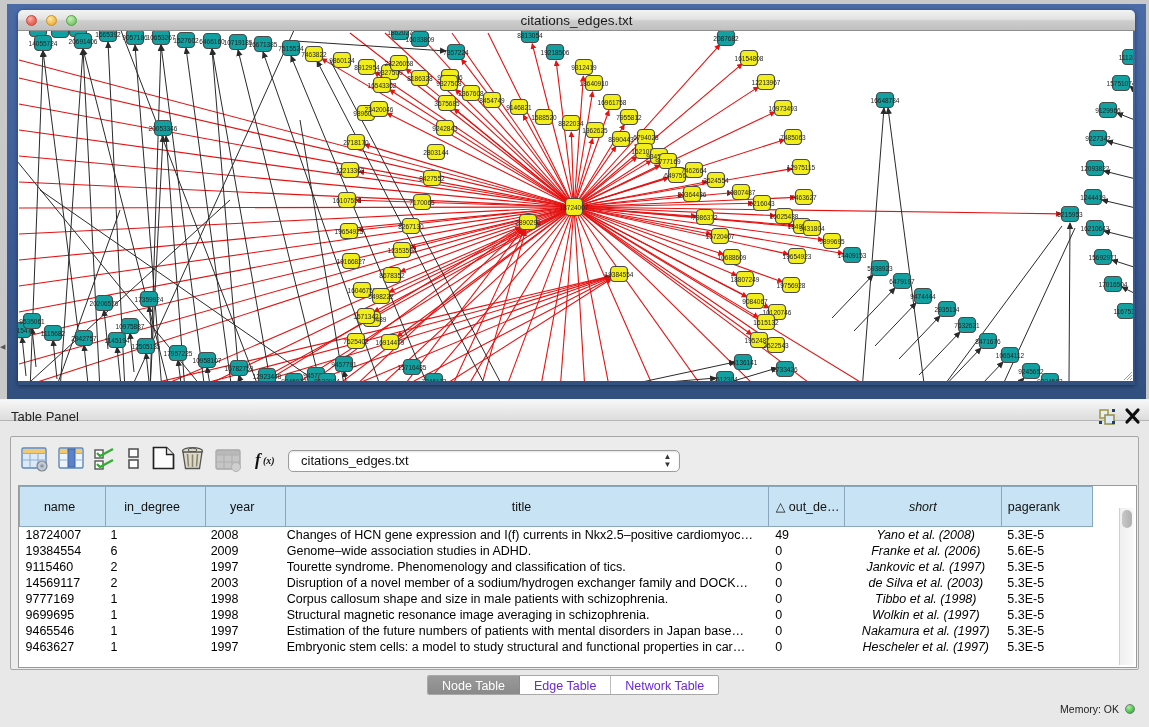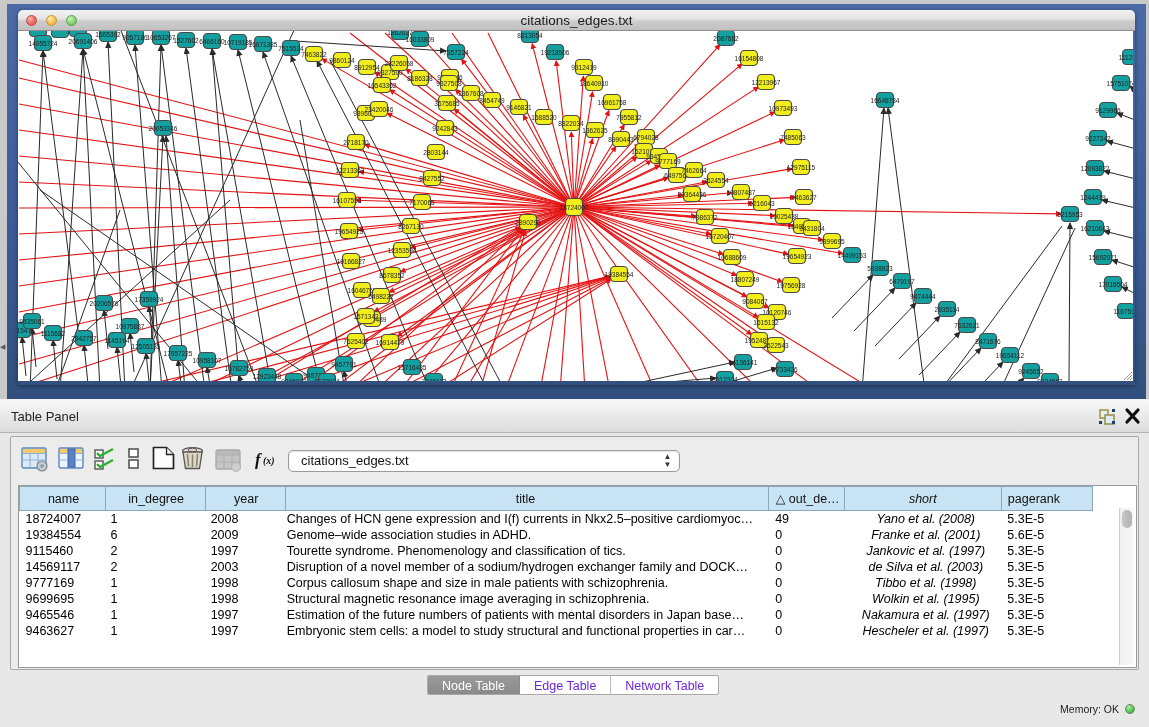--- a/index.html
+++ b/index.html
@@ -6,34 +6,34 @@
   background:linear-gradient(180deg,#4a6ba6 0%,#3c5c99 55%,#31507e 100%); }
 #win { position:absolute; left:11px; top:6px; width:1117px; height:375px; border-radius:5px 5px 0 0;
   box-shadow:0 1px 4px rgba(0,0,0,.45); }
 #titlebar { position:absolute; left:0; top:0; width:1117px; height:21px; border-radius:5px 5px 0 0;
   background:linear-gradient(180deg,#f3f3f3 0%,#e3e3e3 45%,#cdcdcd 55%,#c0c0c0 100%);
   border-bottom:1px solid #8f8f8f; }
 #titlebar .title { position:absolute; left:0; right:0; top:3px; text-align:center; font-size:13.5px; color:#1a1a1a; }
 .tl { position:absolute; top:5px; width:11px; height:11px; border-radius:50%; }
 #content { position:absolute; left:0; top:21px; width:1115px; height:349px; background:#fff; overflow:hidden; }
 #panel { position:absolute; left:0; top:399px; width:1149px; height:328px; background:#e8e8e8; }
-#panelhdr { position:absolute; left:0; top:0; width:1149px; height:34px;
+#panelhdr { position:absolute; left:0; top:0; width:1149px; height:22px;
   background:linear-gradient(180deg,#f7f7f7,#dcdcdc); border-bottom:1px solid #b5b5b5; border-top:1px solid #f0f0f0;}
 #panelhdr .t { position:absolute; left:11px; top:9px; font-size:13px; color:#222; }
 #inner { position:absolute; left:10px; top:37px; width:1129px; height:234px; background:#ececec;
   border:1px solid #a6a6a6; border-radius:2px; }
 #toolbar { position:absolute; left:0; top:0; width:100%; height:46px; }
 #combo { position:absolute; left:277px; top:13px; width:392px; height:22px; background:#fff;
   border:1px solid #9c9c9c; border-radius:5px; font-size:13px; color:#111; line-height:20px; padding-left:12px;
   box-shadow:inset 0 1px 2px rgba(0,0,0,.12); }
 #combo .step { position:absolute; right:5px; top:2px; width:13px; height:16px; font-size:8px; color:#333; line-height:8px; text-align:center;}
 #tablewrap { position:absolute; left:7px; top:48px; width:1119px; height:183px; border:1px solid #9a9a9a; background:#fff; }
 table { border-collapse:collapse; table-layout:fixed; width:1074px; font-size:12.5px; }
 th { background:#c8e3f3; border:1px solid #89a8bc; font-weight:normal; font-size:12.5px; color:#111;
-  height:22px; padding:4px; text-align:center; overflow:hidden; white-space:nowrap; }
+  height:22px; padding:12px; text-align:center; overflow:hidden; white-space:nowrap; }
 td { height:16px; padding:0 0 0 6px; overflow:hidden; white-space:nowrap; color:#000; }
 .c0 { width:86px; padding-left:6px; }
 .c1 { width:100px; padding-left:5px; }
 .c2 { width:80px; padding-left:5px; }
 .c3 { width:482px; padding-left:1px; }
 .c4 { width:76px; padding-left:7px;margin-top:9px; }
 .c5 { width:157px; text-align:center;font-style:italic; }
 .c6 { width:91px; text-align:left; padding-left:6px; }
 #vscroll { position:absolute; right:2px; top:22px; bottom:2px; width:15px; background:linear-gradient(90deg,#efefef,#f9f9f9); border-left:1px solid #d0d0d0; }
 #vscroll .thumb { position:absolute; left:2px; top:2px; width:10px; height:18px; background:linear-gradient(90deg,#c8c8c8,#b0b0b0); border-radius:5px; }
@@ -617,21 +617,21 @@
               <td class="c4">49</td>
               <td class="c5">Yano et al. (2008)</td>
               <td class="c6">5.3E-5</td>
             </tr>
 <tr>
               <td class="c0">19384554</td>
               <td class="c1">6</td>
               <td class="c2">2009</td>
               <td class="c3">Genome–wide association studies in ADHD.</td>
               <td class="c4">0</td>
-              <td class="c5">Franke et al. (2001)</td>
+              <td class="c5">Franke et al. (2006)</td>
               <td class="c6">5.6E-5</td>
             </tr>
 <tr>
               <td class="c0">9115460</td>
               <td class="c1">2</td>
               <td class="c2">1997</td>
               <td class="c3">Tourette syndrome. Phenomenology and classification of tics.</td>
               <td class="c4">0</td>
               <td class="c5">Jankovic et al. (1997)</td>
               <td class="c6">5.3E-5</td>
@@ -653,21 +653,21 @@
               <td class="c4">0</td>
               <td class="c5">Tibbo et al. (1998)</td>
               <td class="c6">5.3E-5</td>
             </tr>
 <tr>
               <td class="c0">9699695</td>
               <td class="c1">1</td>
               <td class="c2">1998</td>
               <td class="c3">Structural magnetic resonance image averaging in schizophrenia.</td>
               <td class="c4">0</td>
-              <td class="c5">Wolkin et al. (1995)</td>
+              <td class="c5">Wolkin et al. (1997)</td>
               <td class="c6">5.3E-5</td>
             </tr>
 <tr>
               <td class="c0">9465546</td>
               <td class="c1">1</td>
               <td class="c2">1997</td>
               <td class="c3">Estimation of the future numbers of patients with mental disorders in Japan base…</td>
               <td class="c4">0</td>
               <td class="c5">Nakamura et al. (1997)</td>
               <td class="c6">5.3E-5</td>

